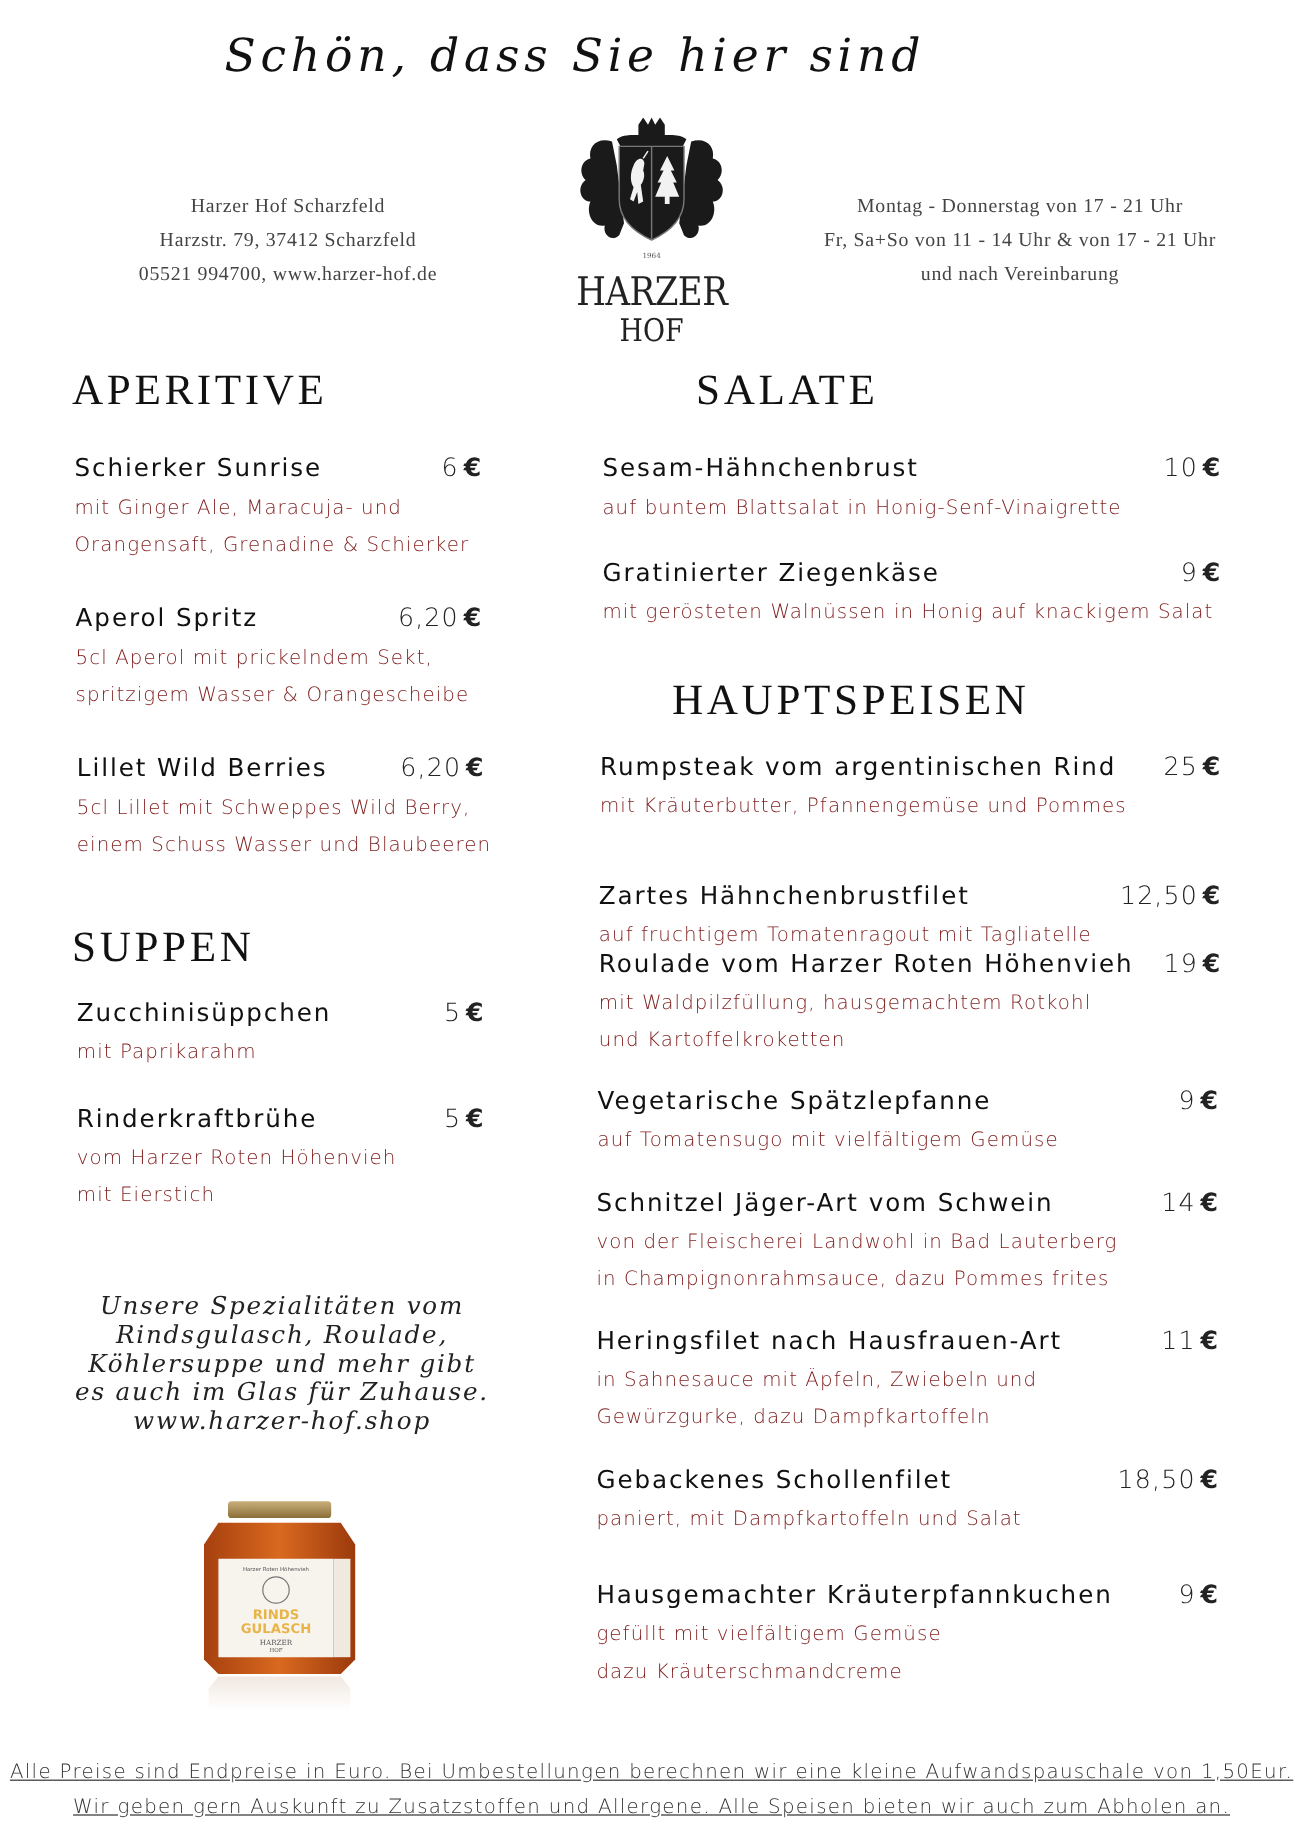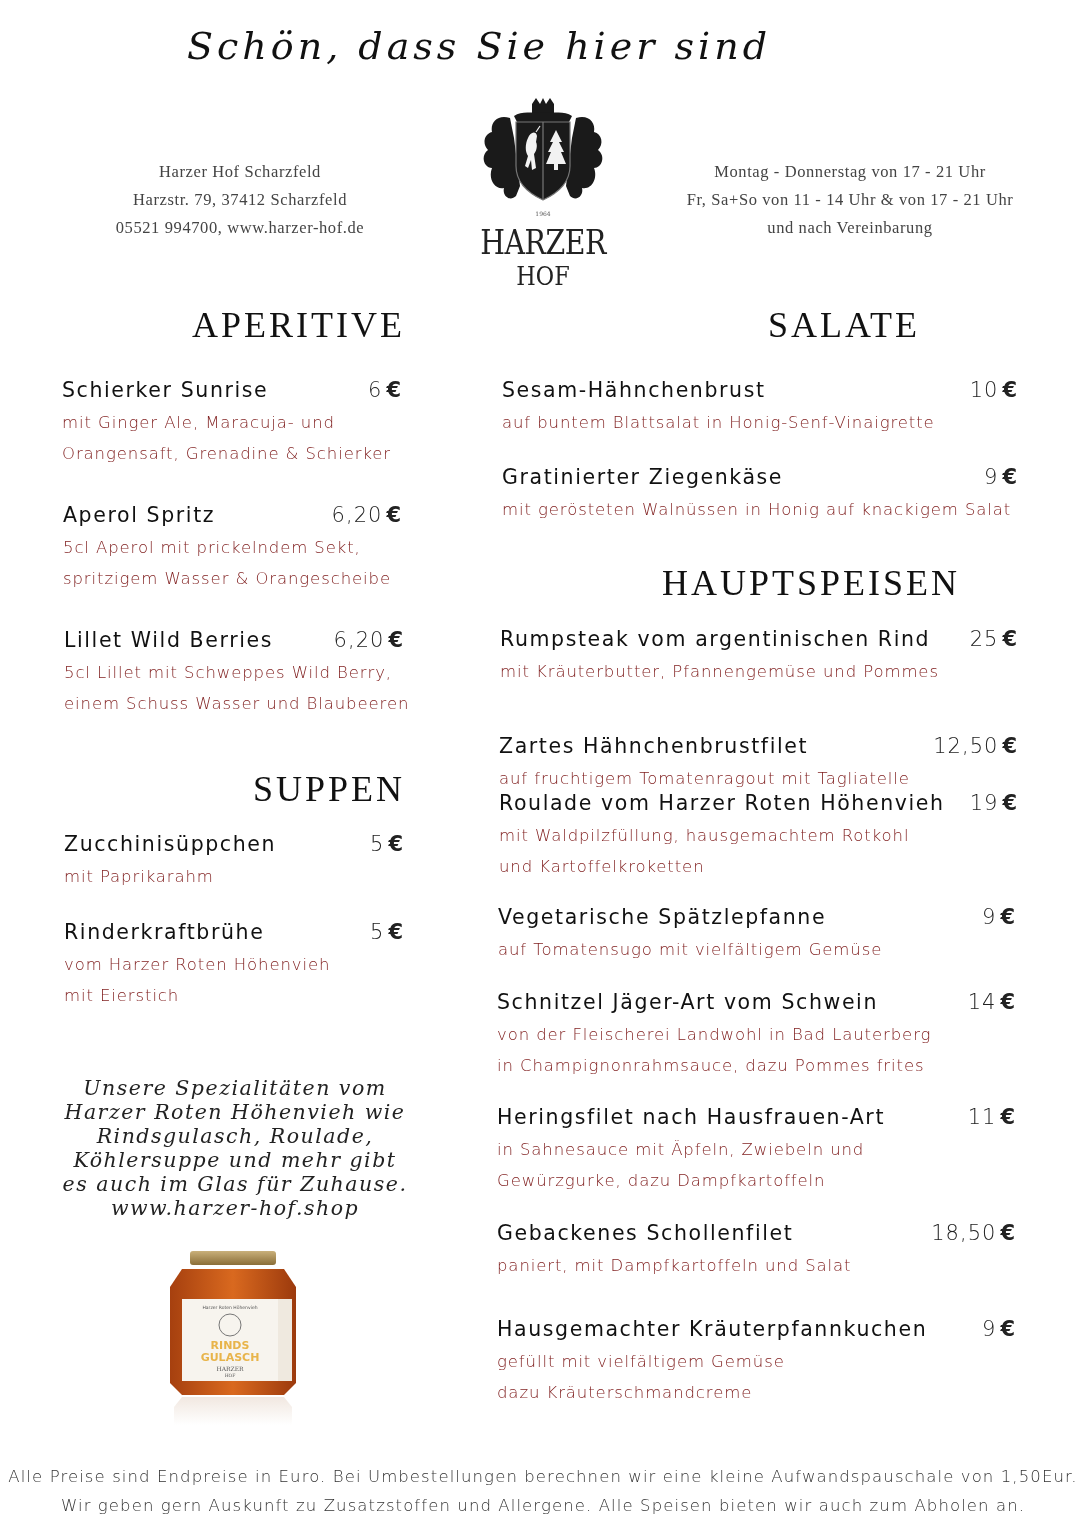--- a/index.html
+++ b/index.html
@@ -21,21 +21,21 @@
     .info-right { left: 650px; width: 400px; }
     .info-left div, .info-right div { white-space: nowrap; font-family: Liberation Serif, serif; }
 
     .logo { position: absolute; left: 470px; top: 98px; width: 146px; height: 196px; }
     .logo svg { display: block; }
     .logo-year { position: absolute; left: 0; width: 146px; top: 112px; text-align: center; font-family: "DejaVu Serif", serif; font-size: 6px; color: #555; }
     .logo-word1 { position: absolute; left: 0; width: 146px; top: 126px; text-align: center; font-family: "DejaVu Serif", serif; font-size: 33px; letter-spacing: -0.5px; color: #222; line-height: 38px; transform: scaleX(0.86); }
     .logo-word2 { position: absolute; left: 0; width: 146px; top: 163px; text-align: center; font-family: "DejaVu Serif", serif; font-size: 26px; color: #222; line-height: 30px; transform: scaleX(0.86); }
 
     .section-heading {
-      position: absolute; text-align: right;
+      position: absolute; text-align: left;
       font-family: "Liberation Serif", serif; font-size: 36px; letter-spacing: 3px;
       color: #111; font-weight: normal;
     }
 
     .item { position: absolute; }
     .item-head { display: flex; justify-content: space-between; align-items: baseline; white-space: nowrap; }
     .item-name {
       font-family: "DejaVu Sans", sans-serif; font-weight: normal; font-size: 20.5px;
       letter-spacing: 1.6px; color: #111;
     }
@@ -56,21 +56,21 @@
       letter-spacing: 1.5px; line-height: 24px; color: #222; white-space: nowrap;
     }
 
     .jar { position: absolute; left: 160px; top: 1245px; width: 145px; height: 185px; }
 
     .footer {
       position: absolute; top: 1462px; left: 0; width: 1086px; text-align: center;
       font-family: "DejaVu Sans", sans-serif; font-weight: 200; font-size: 16.5px;
       letter-spacing: 1.1px; line-height: 29px; color: #333;
     }
-    .footer div { white-space: nowrap; }
+    .footer div { white-space: nowrap; text-decoration: underline; }
   </style>
 </head>
 <body>
 
 <div class="page-title">Schön, dass Sie hier sind</div>
 
 <div class="info-left">
   <div>Harzer Hof Scharzfeld</div>
   <div>Harzstr. 79, 37412 Scharzfeld</div>
   <div>05521 994700, www.harzer-hof.de</div>
@@ -157,21 +157,20 @@
     <span class="item-price"><span>5</span><span class="euro">€</span></span>
   </div>
   <div class="item-desc">
     <div>vom Harzer Roten Höhenvieh</div>
     <div>mit Eierstich</div>
   </div>
 </div>
 
 <div class="promo">
   <div>Unsere Spezialitäten vom</div>
-  <div>Harzer Roten Höhenvieh wie</div>
   <div>Rindsgulasch, Roulade,</div>
   <div>Köhlersuppe und mehr gibt</div>
   <div>es auch im Glas für Zuhause.</div>
   <div>www.harzer-hof.shop</div>
 </div>
 
 <div class="jar">
   <svg width="145" height="185" viewBox="0 0 145 185">
     <defs>
       <linearGradient id="lidg" x1="0" y1="0" x2="0" y2="1">

